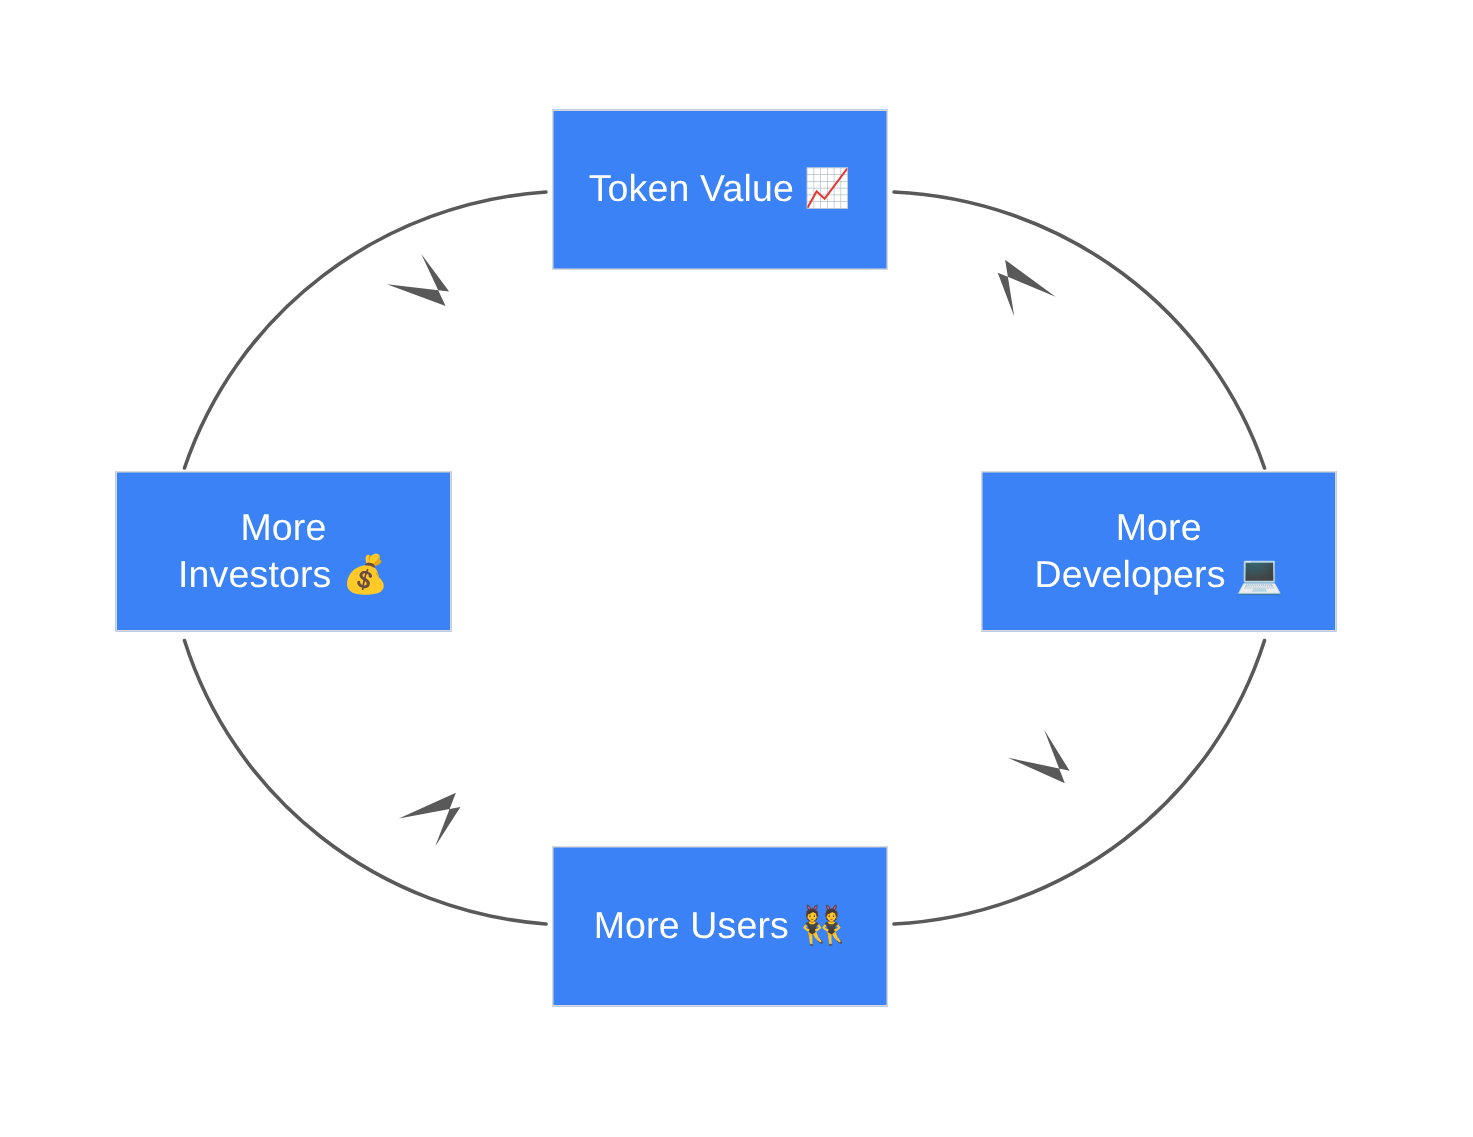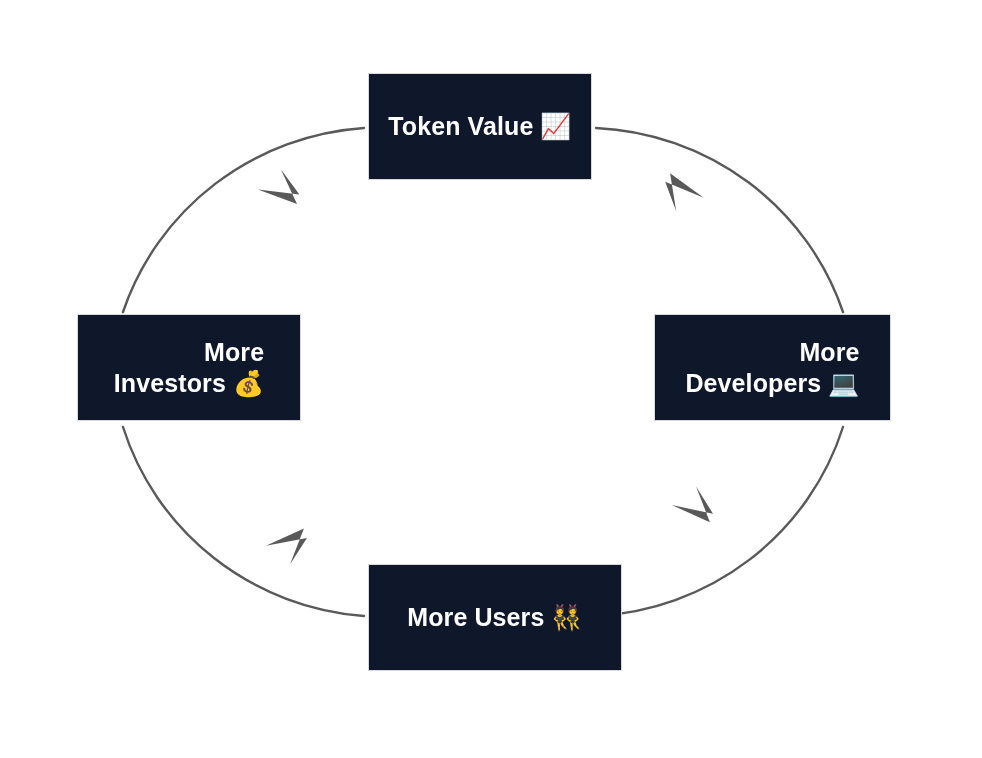--- a/index.html
+++ b/index.html
@@ -19,31 +19,31 @@
   }
   #cycle-svg {
     position: absolute;
     left: 0;
     top: 0;
     width: 982px;
     height: 758px;
   }
   .node-box {
     position: absolute;
-    background: #0f172a;
+    background: #3b82f6;
     border: 1px solid #d9d9d9;
     box-sizing: border-box;
     display: flex;
     align-items: center;
     justify-content: center;
-    text-align: right;
+    text-align: center;
     color: #ffffff;
     font-size: 25px;
     line-height: 1.22;
-    font-weight: 700;
+    font-weight: 400;
     letter-spacing: 0.1px;
     z-index: 2;
   }
   .node-label {
     display: block;
     padding: 0 10px;
     white-space: pre-line;
   }
   #node-token-value {
     left: 368px;
@@ -53,21 +53,21 @@
   }
   #node-developers {
     left: 654px;
     top: 314px;
     width: 237px;
     height: 107px;
   }
   #node-users {
     left: 368px;
     top: 564px;
-    width: 254px;
+    width: 224px;
     height: 107px;
   }
   #node-investors {
     left: 77px;
     top: 314px;
     width: 224px;
     height: 107px;
   }
 </style>
 </head>

